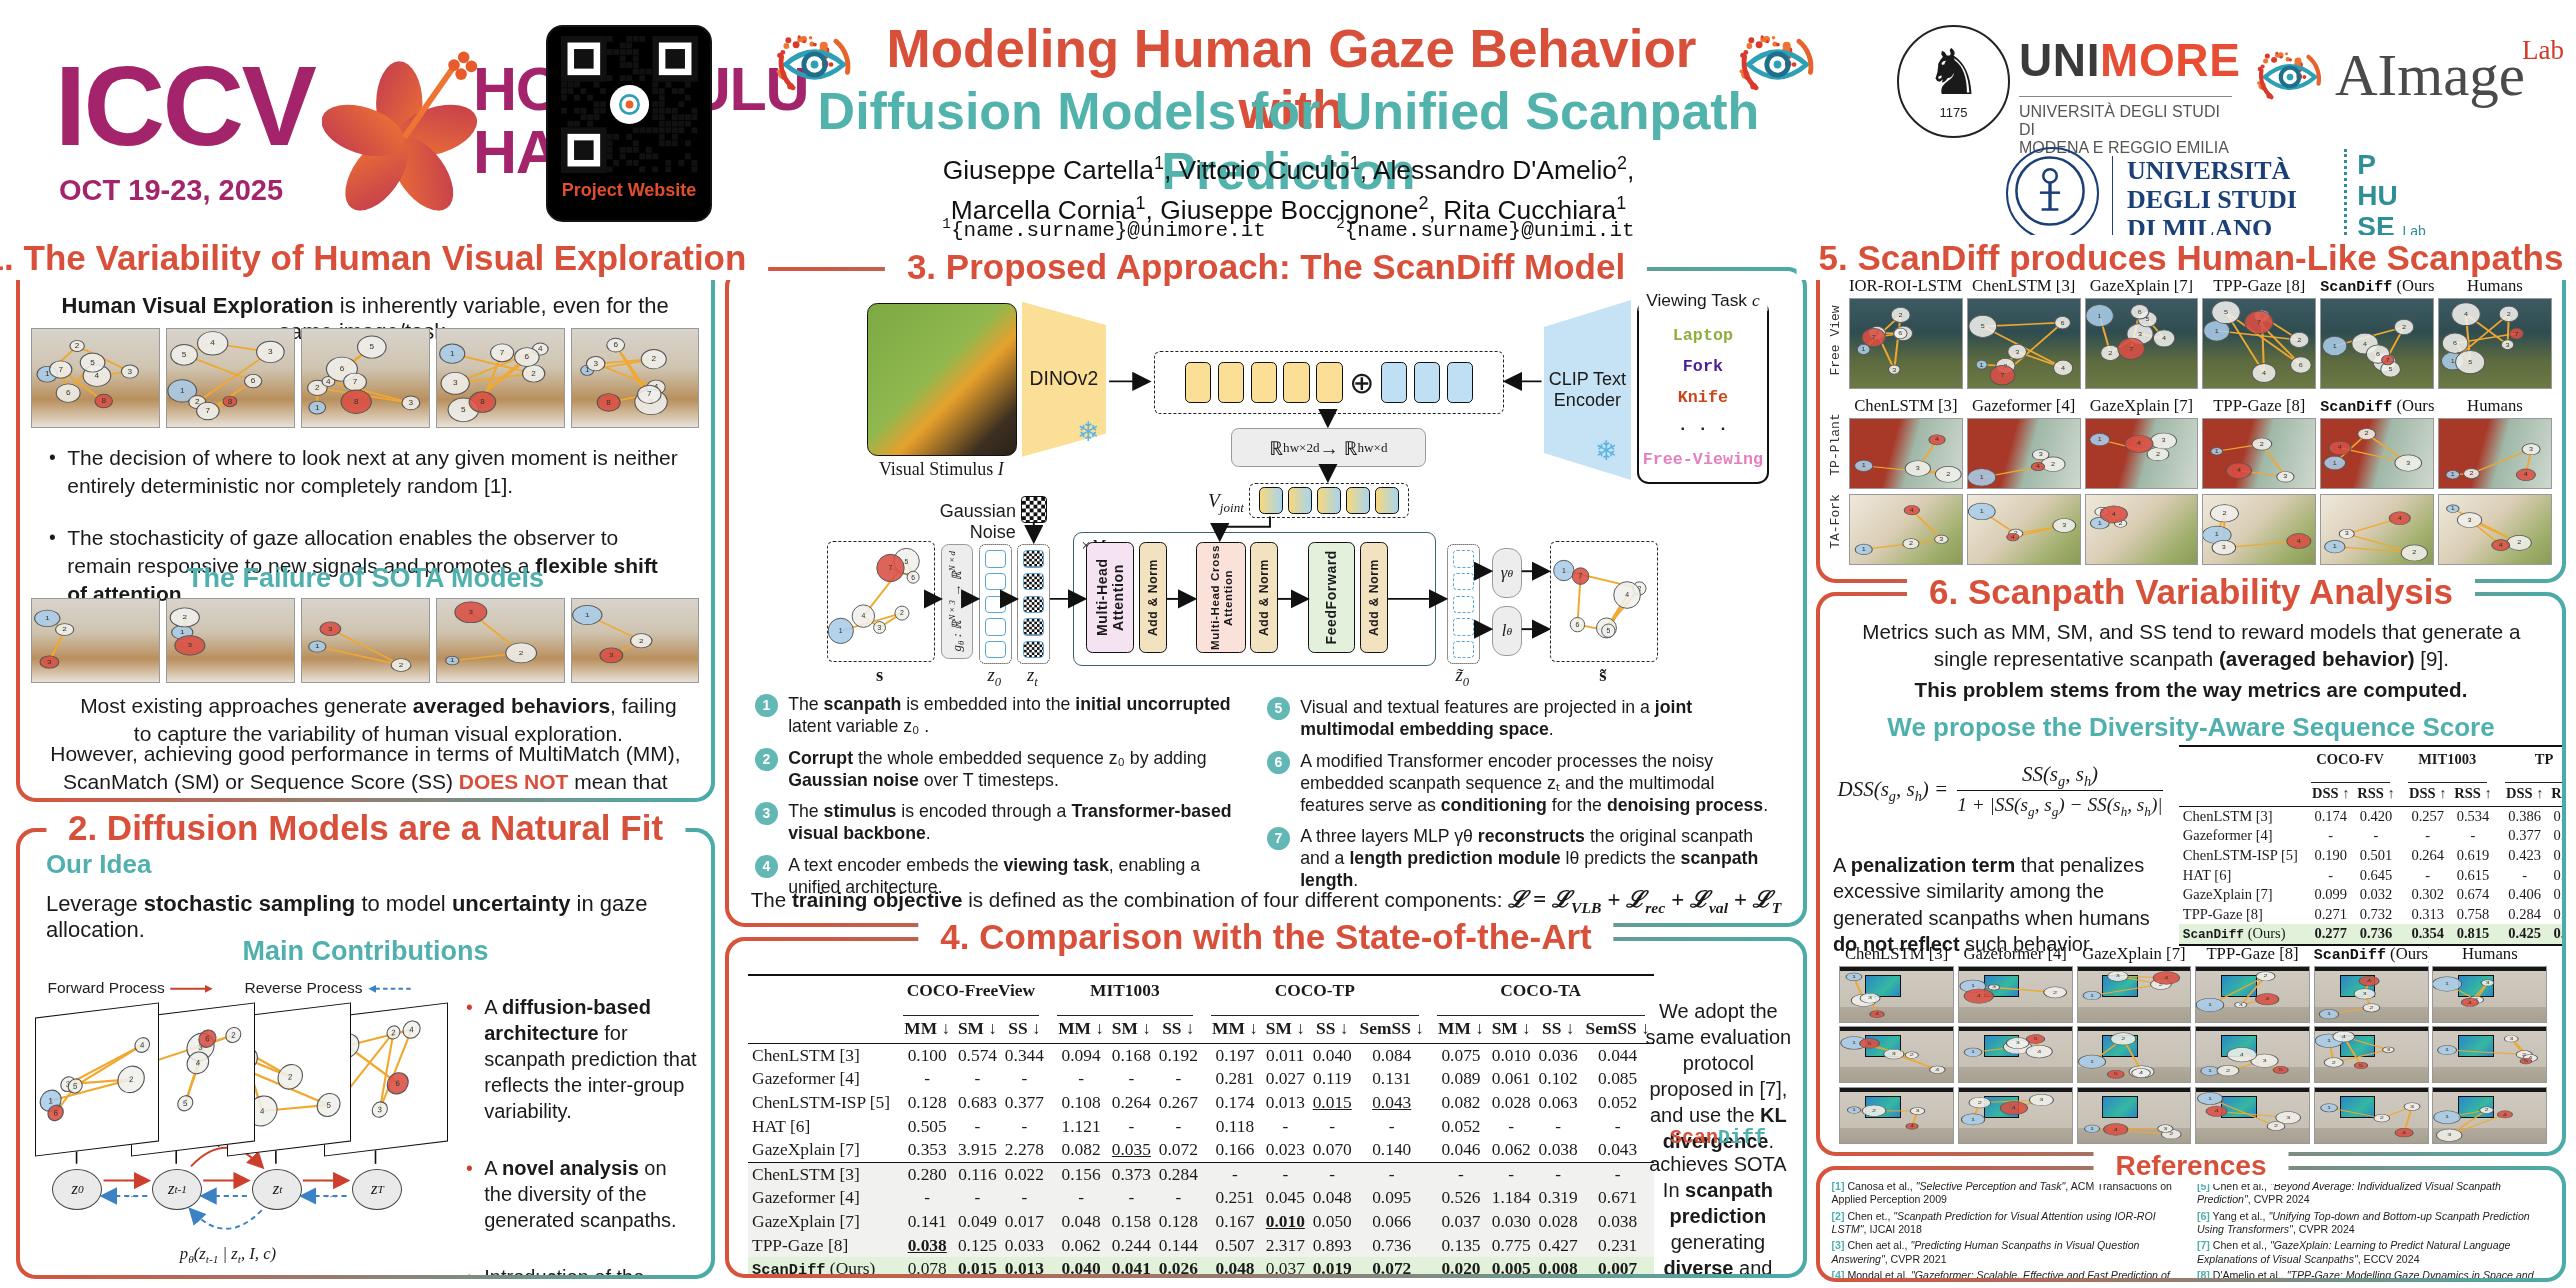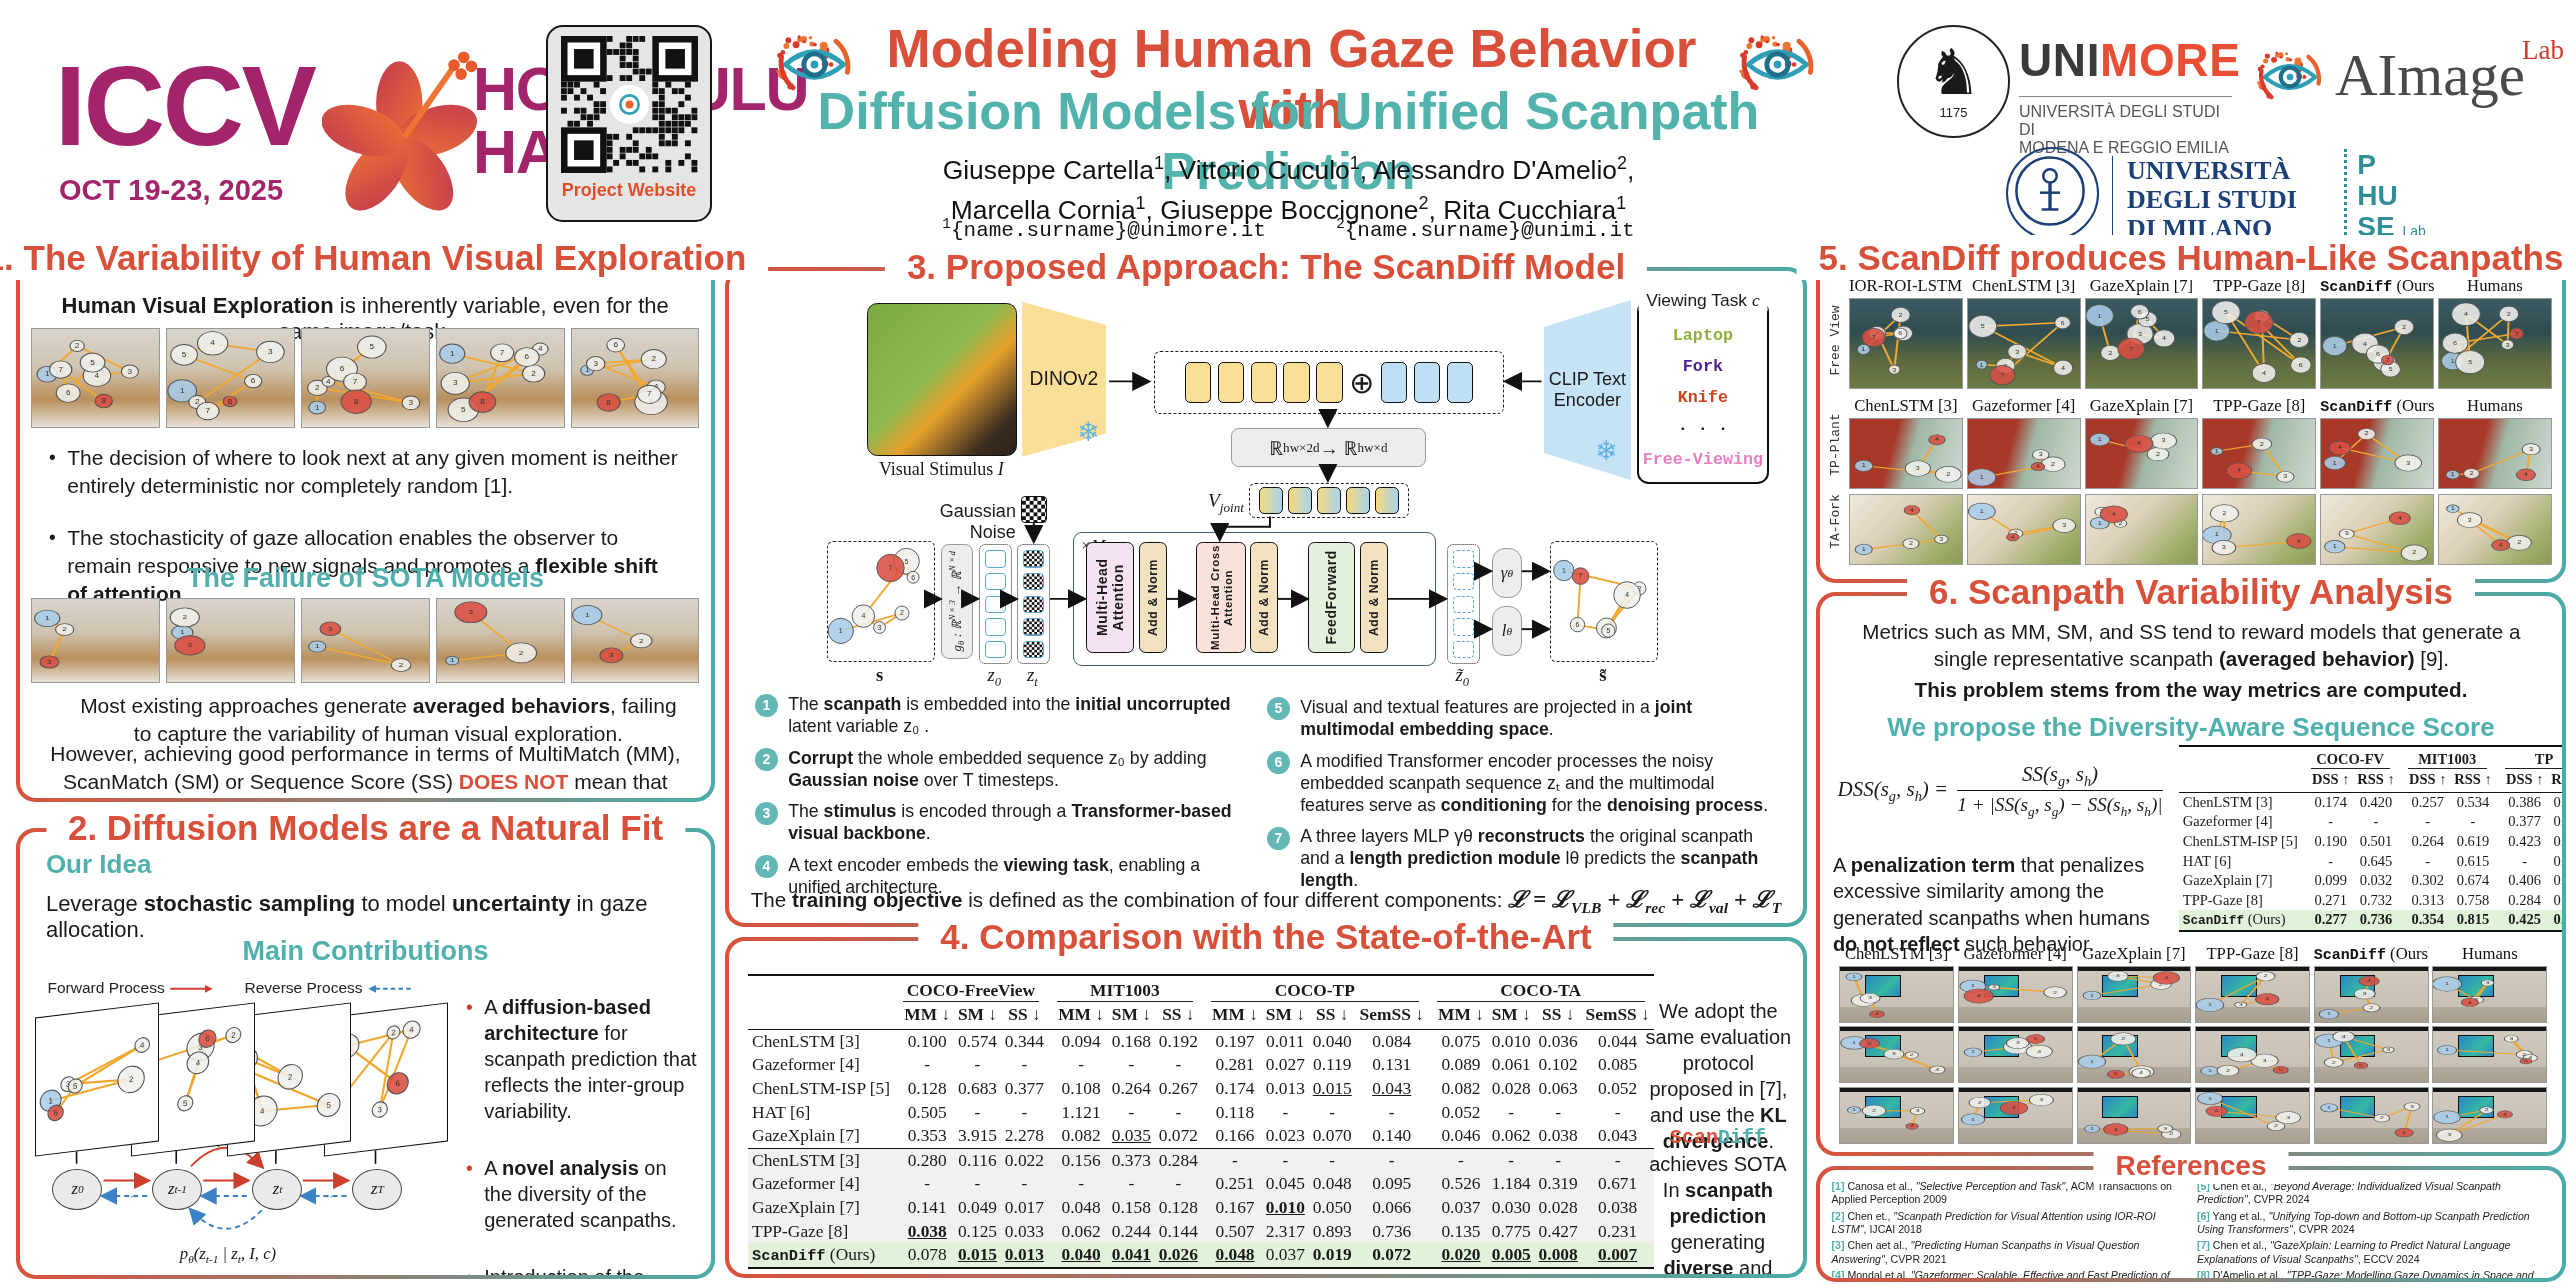--- a/index.html
+++ b/index.html
@@ -37,21 +37,21 @@
   .bu .dot{flex:0 0 auto;font-size:19.3px;line-height:28px;}
   .dot-red{color:#cd3f2c;}
   .item{display:flex;gap:10.3px;font-size:17.7px;line-height:22px;margin-bottom:9.7px;}
   .ncirc{flex:0 0 23px;width:23px;height:23px;border-radius:50%;background:#63b8b6;color:#fff;
      font-size:14px;font-weight:700;text-align:center;line-height:23px;margin-top:1.3px;}
   
   table{border-collapse:collapse;font-family:"Liberation Serif",serif;}
   .datatable th,.datatable td{padding:1.3px 3.9px;text-align:center;white-space:nowrap;}
   .datatable th:first-child,.datatable td:first-child{text-align:left;}
   .datatable tr.h1 th{border-top:2.6px solid #111;padding-top:3.9px;}
-  .datatable tr.h1 th .grp{display:block;margin:0 5.2px;border-bottom:1.3px solid #222;padding-bottom:0;font-weight:700;}
+  .datatable tr.h1 th .grp{display:block;margin:0 5.2px;border-bottom:1.3px solid #222;padding-bottom:14px;font-weight:700;}
   .datatable tr.h2 th{border-bottom:1.9px solid #111;padding-bottom:3.2px;}
   .datatable tr.endA td{border-bottom:1.6px solid #111;}
   .datatable tr.last td{border-bottom:2.6px solid #111;}
   .datatable tr.secb{background:#f1f1ef;}
   .datatable tr.hl{background:#e2f1da;}
   .u{text-decoration:underline;}
   #sota-table table{font-size:17.4px;}
   #dss-table table{font-size:14.5px;}
   
   .tok{border:1.6px solid #111;border-radius:5.2px;}
@@ -74,21 +74,21 @@
   
   .plane{position:absolute;border:1.6px solid #111;transform:skewY(-7deg);overflow:hidden;background:#fff;}
   .znode{position:absolute;width:48px;height:39px;border-radius:50%;border:1.6px solid #444;background:#eaeaea;
     font-family:"Liberation Serif",serif;font-style:italic;font-size:16.7px;display:flex;align-items:center;justify-content:center;}
   
   .ref{font-size:10.6px;line-height:13.2px;margin-bottom:3.2px;color:#222;}
   .ref .rn{color:#4fb0ad;font-weight:700;}
   .ref .rt{font-style:italic;}
   .frac{display:inline-flex;flex-direction:column;align-items:center;vertical-align:middle;}
   .frac .den{border-top:1.9px solid #111;padding-top:2.6px;}
-  .qrcard{border:2.6px solid #141414;border-radius:16.7px;background:#e5e5e5;}
+  .qrcard{border:2.6px solid #141414;border-radius:16.7px;background:#000000;}
 </style>
 </head>
 <body>
 
 <div id="poster">
 
   <div class="abs" style="left:45px;top:22.5px;width:650px;height:200px;">
     <div class="abs" style="left:9.7px;top:29px;font-size:113px;font-weight:800;color:#a4246c;letter-spacing:-2.6px;line-height:109px;">ICCV</div>
     <div class="abs" style="left:14px;top:151px;font-size:29px;font-weight:800;color:#a4246c;">OCT 19-23, 2025</div>
     <svg class="abs" style="left:277px;top:13px;" width="161" height="187" viewBox="0 0 250 290">

